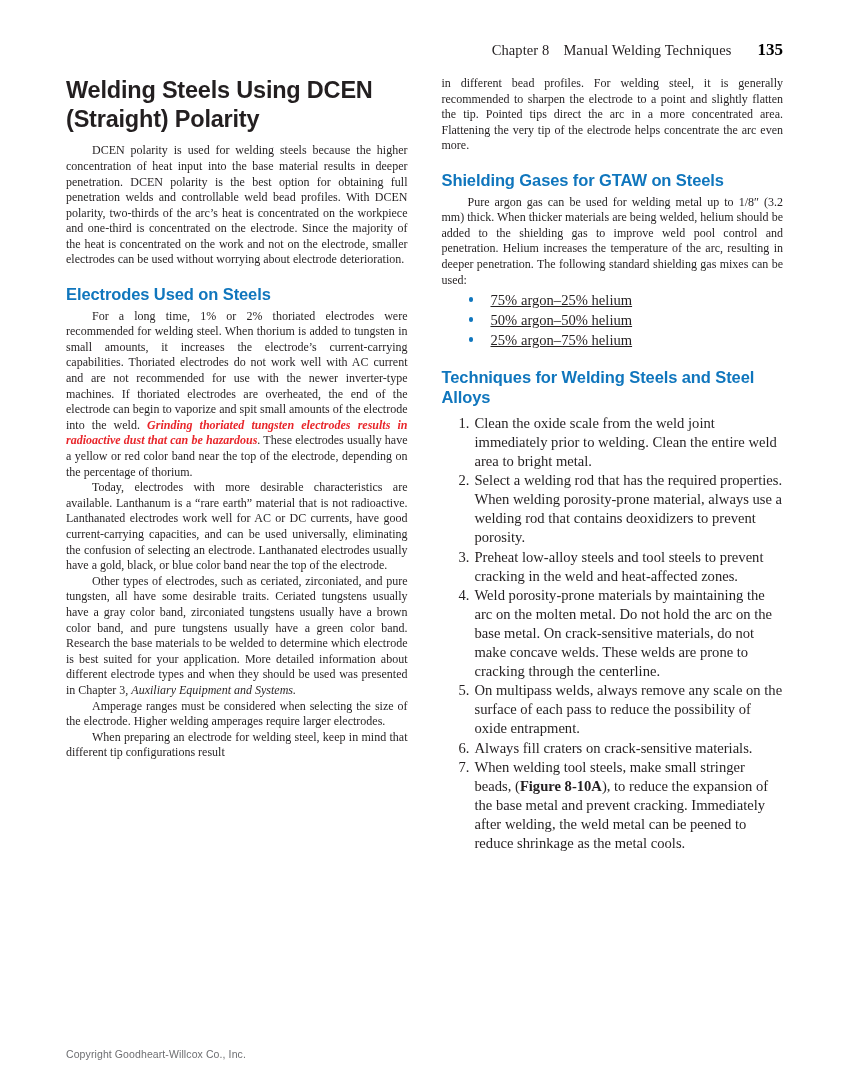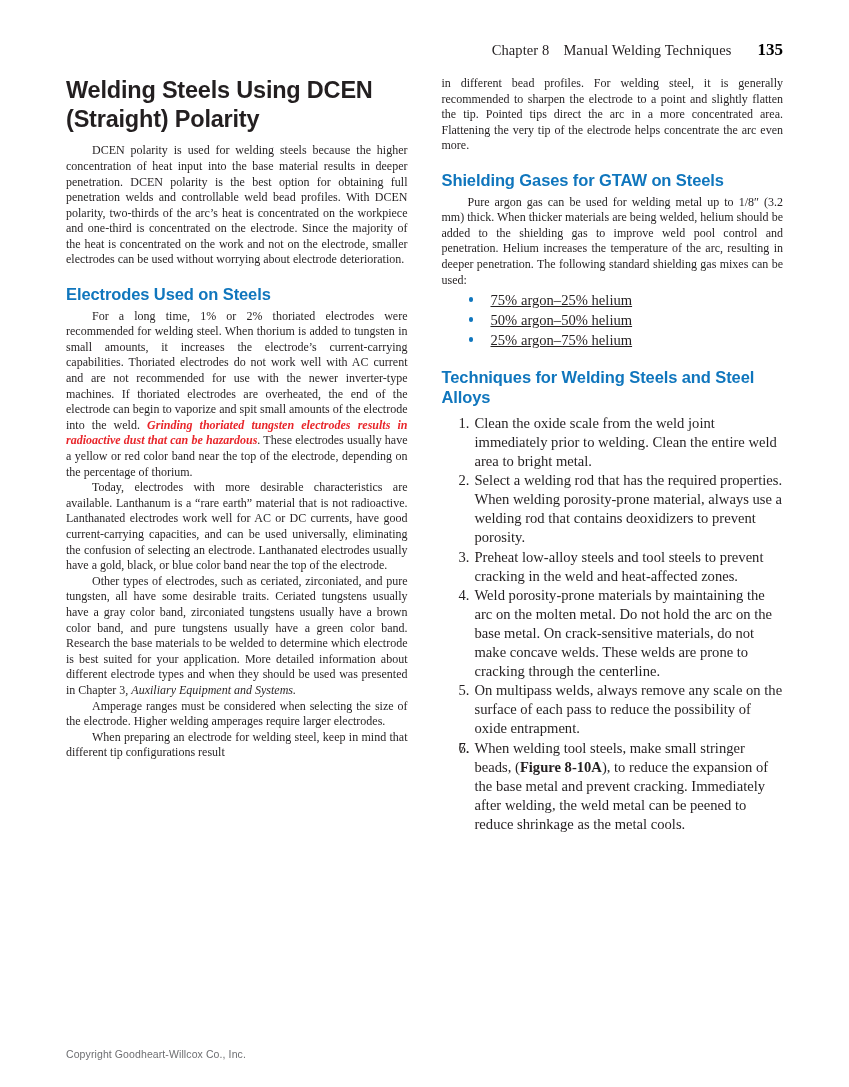--- a/index.html
+++ b/index.html
@@ -205,21 +205,21 @@
 
 
       <h2 class="section-head">Techniques for Welding Steels and Steel Alloys</h2>
 
       <ol class="steps">
         <li><span class="num">1.</span><span>Clean the oxide scale from the weld joint immediately prior to welding. Clean the entire weld area to bright metal.</span></li>
         <li><span class="num">2.</span><span>Select a welding rod that has the required properties. When welding porosity-prone material, always use a welding rod that contains deoxidizers to prevent porosity.</span></li>
         <li><span class="num">3.</span><span>Preheat low-alloy steels and tool steels to prevent cracking in the weld and heat-affected zones.</span></li>
         <li><span class="num">4.</span><span>Weld porosity-prone materials by maintaining the arc on the molten metal. Do not hold the arc on the base metal. On crack-sensitive materials, do not make concave welds. These welds are prone to cracking through the centerline.</span></li>
         <li><span class="num">5.</span><span>On multipass welds, always remove any scale on the surface of each pass to reduce the possibility of oxide entrapment.</span></li>
-        <li><span class="num">6.</span></li>
+        <li><span class="num">6.</span><span>Always fill craters on crack-sensitive materials.</span></li>
         <li><span class="num">7.</span><span>When welding tool steels, make small stringer beads, (</span><span class="bold">Figure 8-10A</span><span>), to reduce the expansion of the base metal and prevent cracking. Immediately after welding, the weld metal can be peened to reduce shrinkage as the metal cools.</span></li>
       </ol>
 
     </div>
   </div>
 
   <div class="footer">Copyright Goodheart-Willcox Co., Inc.</div>
 
 </div>
 

